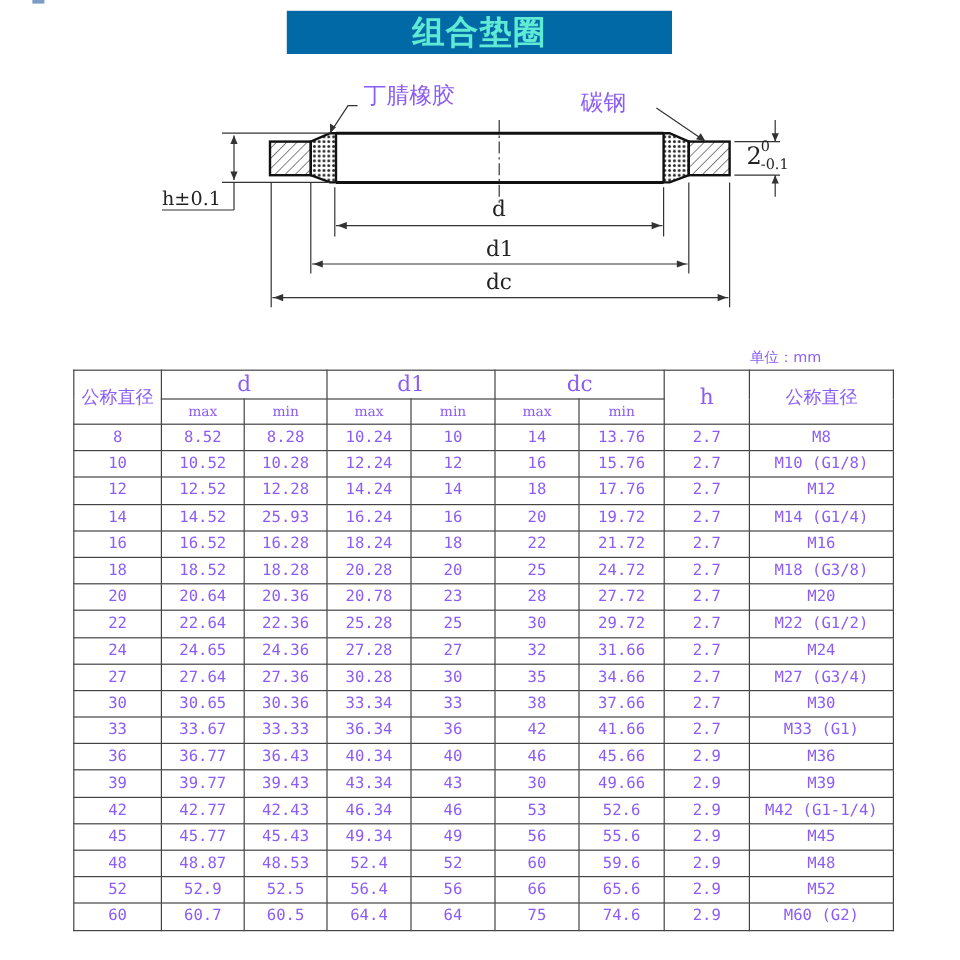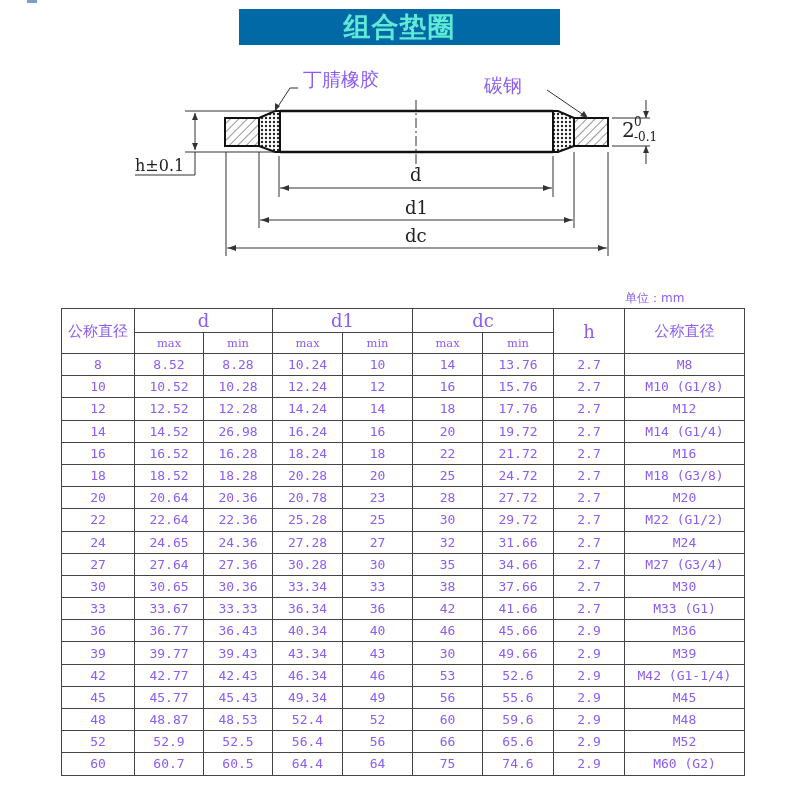--- a/index.html
+++ b/index.html
@@ -156,21 +156,21 @@
         <td class="c3">14.24</td>
         <td class="c4">14</td>
         <td class="c5">18</td>
         <td class="c6">17.76</td>
         <td class="c7">2.7</td>
         <td class="c8">M12</td>
       </tr>
       <tr>
         <td class="c0">14</td>
         <td class="c1">14.52</td>
-        <td class="c2">26.98</td>
+        <td class="c2">25.93</td>
         <td class="c3">16.24</td>
         <td class="c4">16</td>
         <td class="c5">20</td>
         <td class="c6">19.72</td>
         <td class="c7">2.7</td>
         <td class="c8">M14 (G1/4)</td>
       </tr>
       <tr>
         <td class="c0">16</td>
         <td class="c1">16.52</td>

